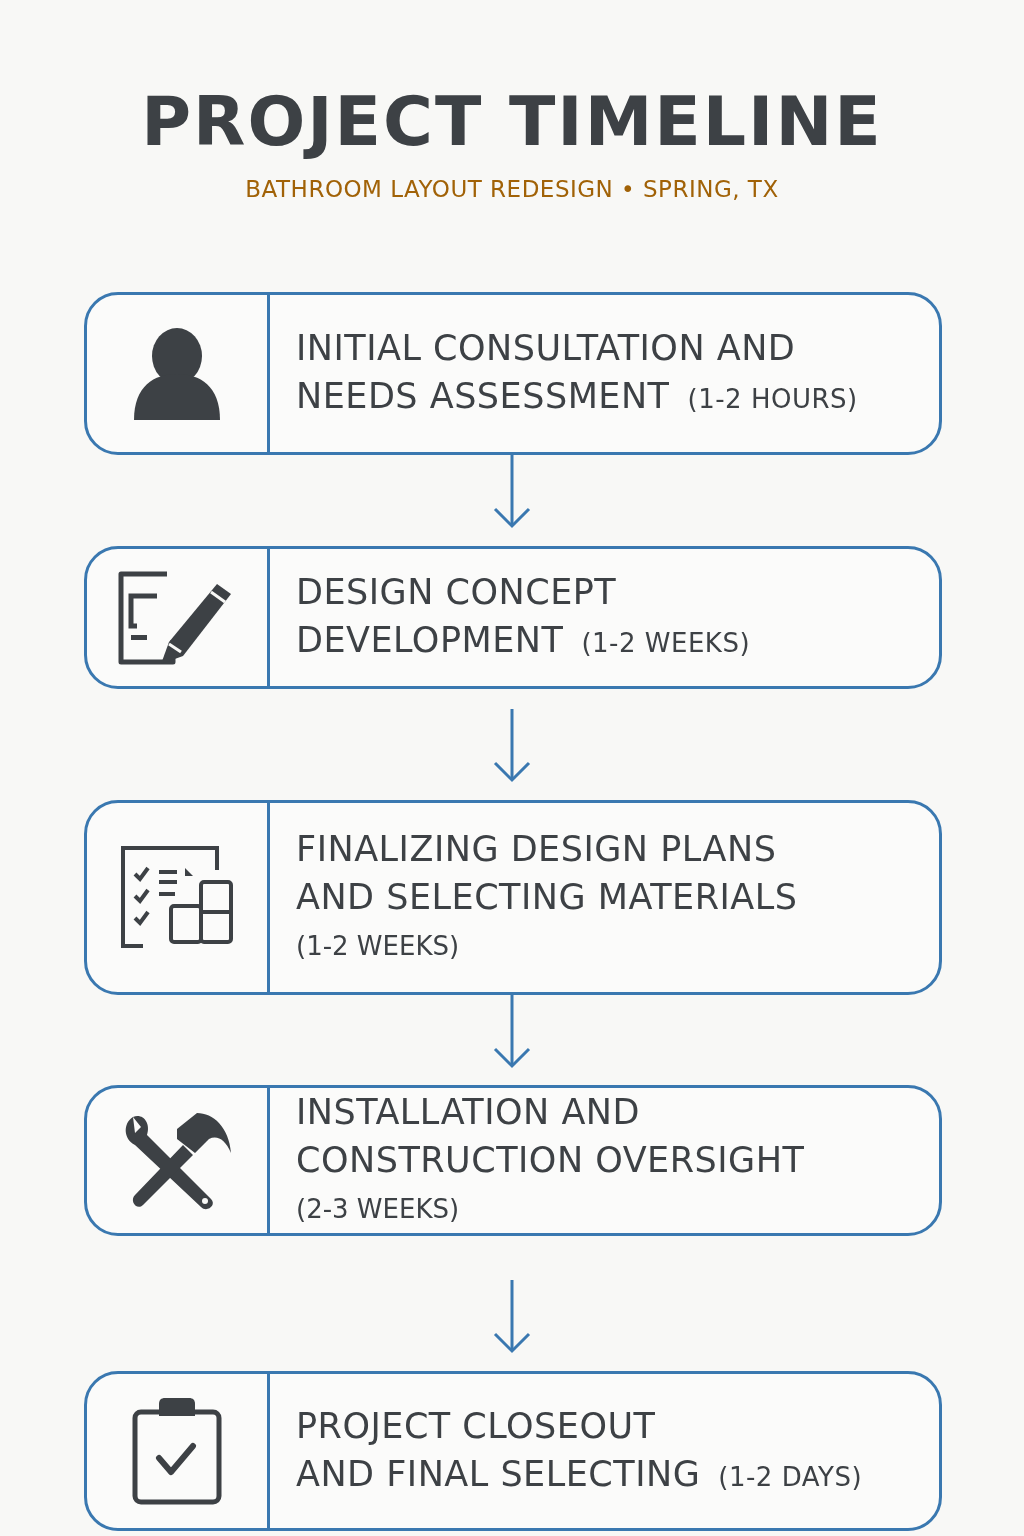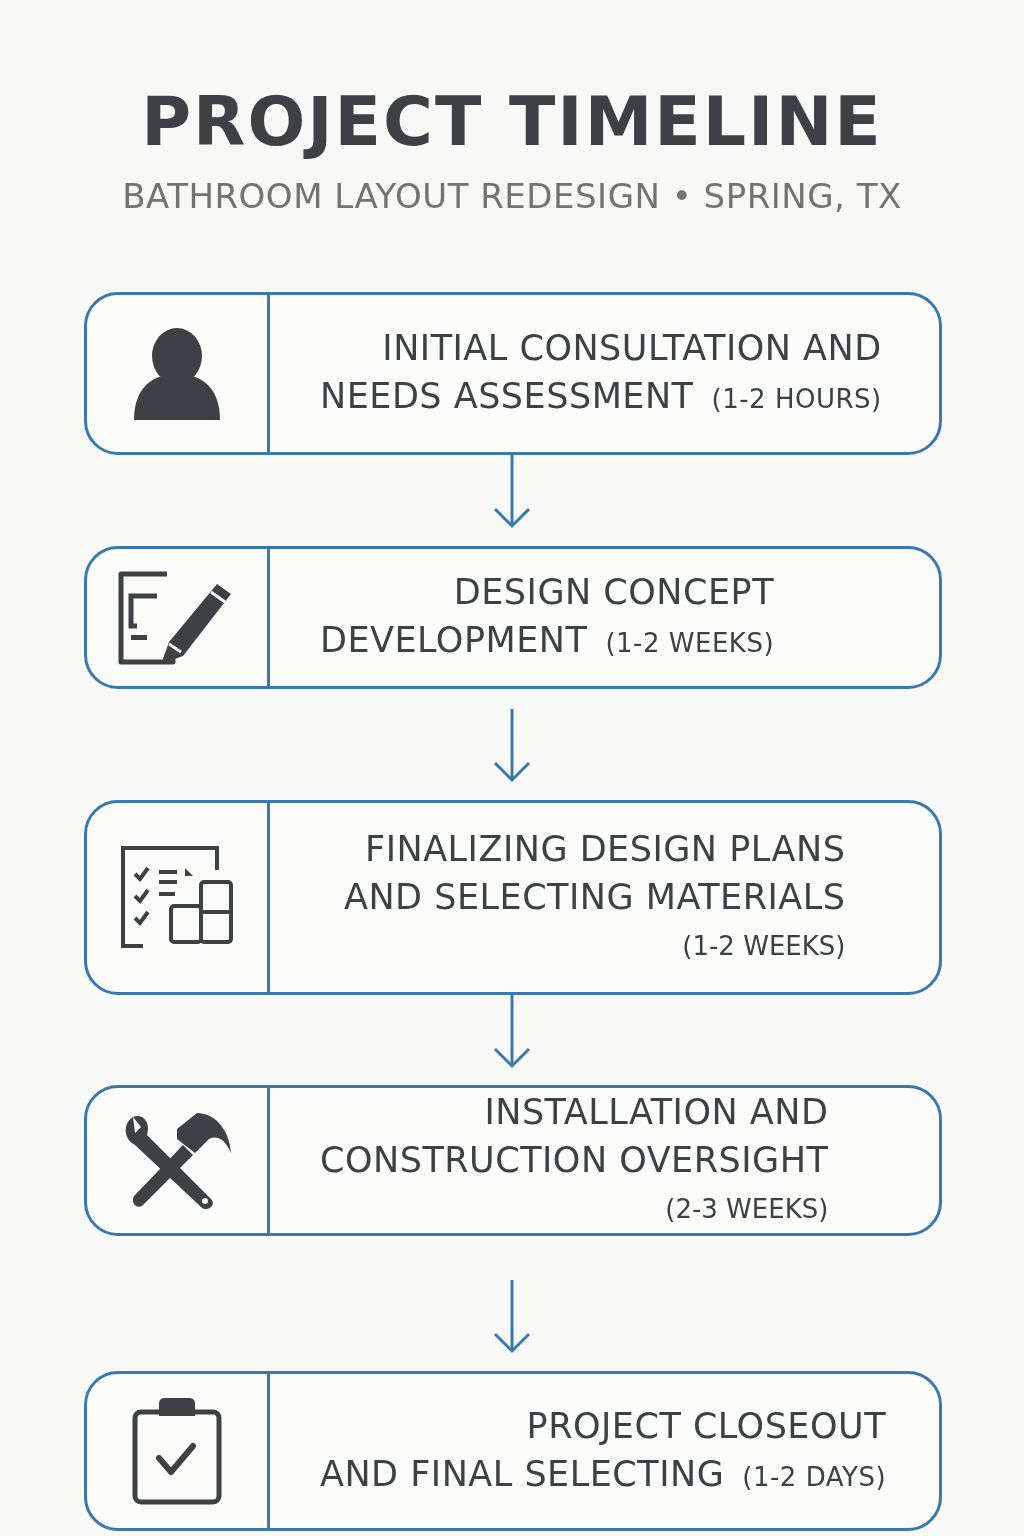--- a/index.html
+++ b/index.html
@@ -7,33 +7,33 @@
     width: 1024px; height: 1536px; background: #f8f8f6;
     font-family: "DejaVu Sans", "Liberation Sans", sans-serif; color: #3d4145;
     position: relative; overflow: hidden;
   }
   .title {
     position: absolute; top: 82px; left: 0; width: 1024px; text-align: center;
     font-size: 68px; font-weight: bold; letter-spacing: 2px; color: #3d4145;
   }
   .subtitle {
     position: absolute; top: 176px; left: 0; width: 1024px; text-align: center;
-    font-size: 34px; color: #737373; letter-spacing: 0.5px;
+    font-size: 23px; color: #a16207; letter-spacing: 0.5px;
   }
   .card {
     position: absolute; left: 84px; width: 858px;
     border: 3px solid #3a78b0; border-radius: 34px; background: #fbfbfa;
     box-sizing: border-box; display: flex;
   }
   .icon-cell {
     width: 180px; border-right: 3px solid #3a78b0; flex: none;
     display: flex; align-items: center; justify-content: center;
   }
   .text-cell {
-    padding-left: 50px; display: flex; flex-direction: column; justify-content: center; text-align: right;
+    padding-left: 26px; display: flex; flex-direction: column; justify-content: center;
   }
   .step-title { font-size: 35px; line-height: 48px; color: #3d4145; letter-spacing: 0.5px; }
   .dur { font-size: 26px; margin-left: 18px; }
   .dur-block { font-size: 26px; line-height: 50px; }
   .arrow { position: absolute; left: 492px; width: 40px; }
 </style>
 </head>
 <body>
 
 <div class="title">PROJECT TIMELINE</div>
@@ -72,21 +72,21 @@
     <div class="step-title">DESIGN CONCEPT</div>
     <div class="step-title"><span>DEVELOPMENT</span><span class="dur">(1-2 WEEKS)</span></div>
   </div>
 </div>
 
 <svg class="arrow" style="top:709px;" height="92" viewBox="0 0 40 92">
   <line x1="20" y1="0" x2="20" y2="70" stroke="#3a78b0" stroke-width="3"></line>
   <polyline points="3,54 20,71 37,54" fill="none" stroke="#3a78b0" stroke-width="3"></polyline>
 </svg>
 
-<div class="card" style="top:800px;height:195px;gap:24px;">
+<div class="card" style="top:800px;height:195px;">
   <div class="icon-cell">
     <svg width="112" height="104" viewBox="0 0 112 104">
       <path d="M22 100 H2 V2 H96 V24" fill="none" stroke="#3d4145" stroke-width="4"></path>
       <polyline points="14,28 19,33 27,22" fill="none" stroke="#3d4145" stroke-width="4"></polyline>
       <polyline points="14,50 19,55 27,44" fill="none" stroke="#3d4145" stroke-width="4"></polyline>
       <polyline points="14,72 19,77 27,66" fill="none" stroke="#3d4145" stroke-width="4"></polyline>
       <rect x="38" y="24" width="18" height="4" fill="#3d4145"></rect>
       <rect x="38" y="34" width="18" height="4" fill="#3d4145"></rect>
       <rect x="38" y="46" width="16" height="4" fill="#3d4145"></rect>
       <polygon points="64,22 72,30 64,30" fill="#3d4145"></polygon>

